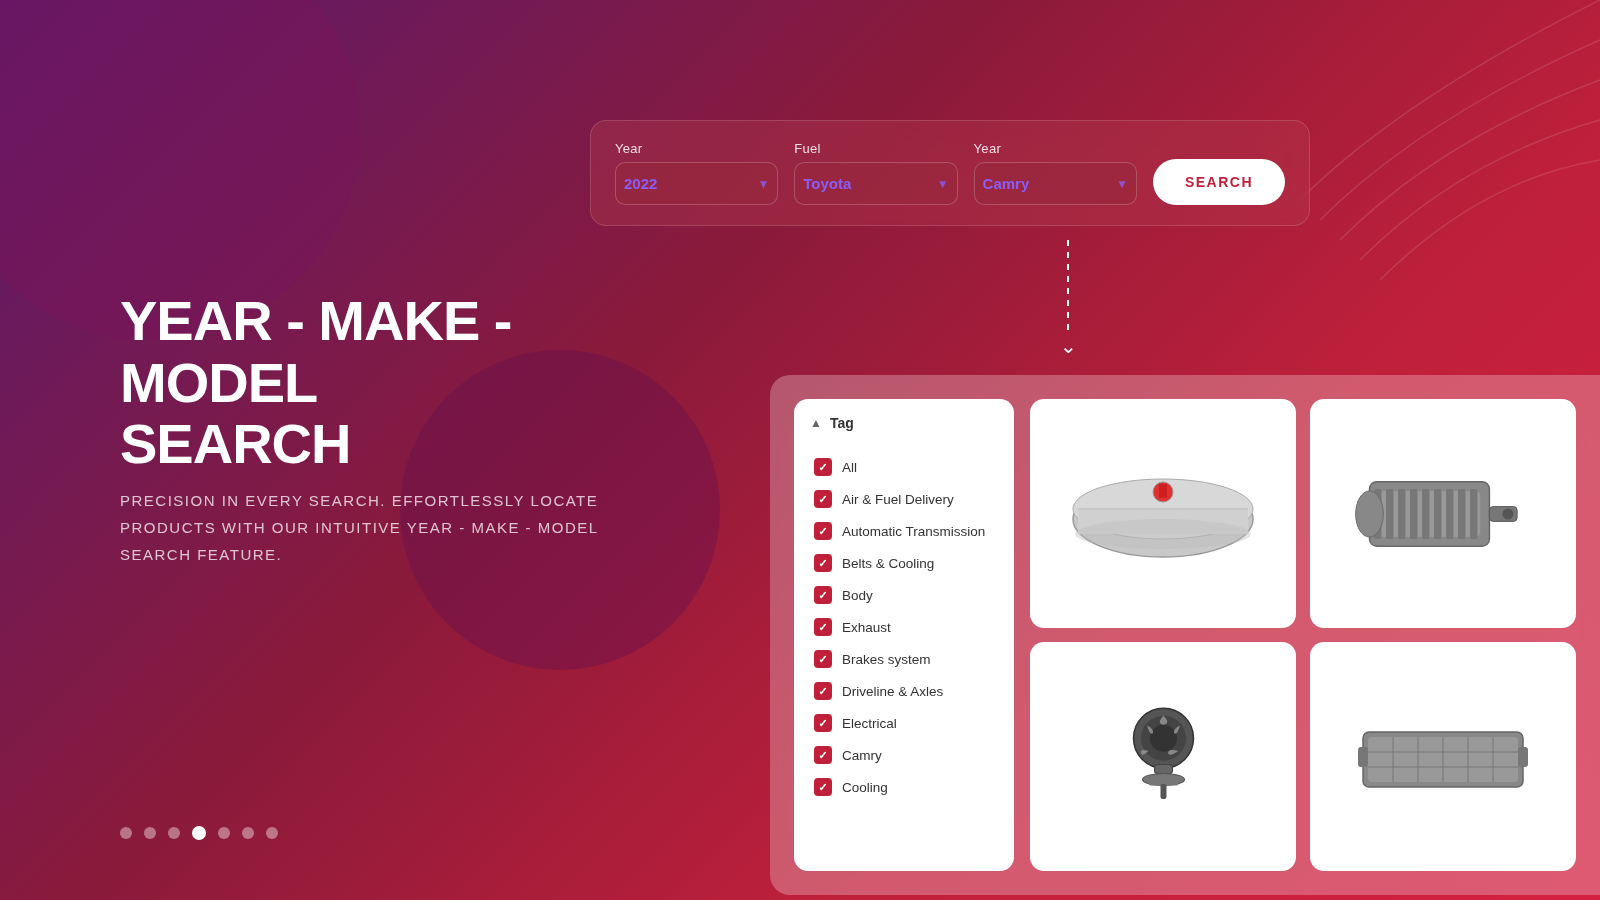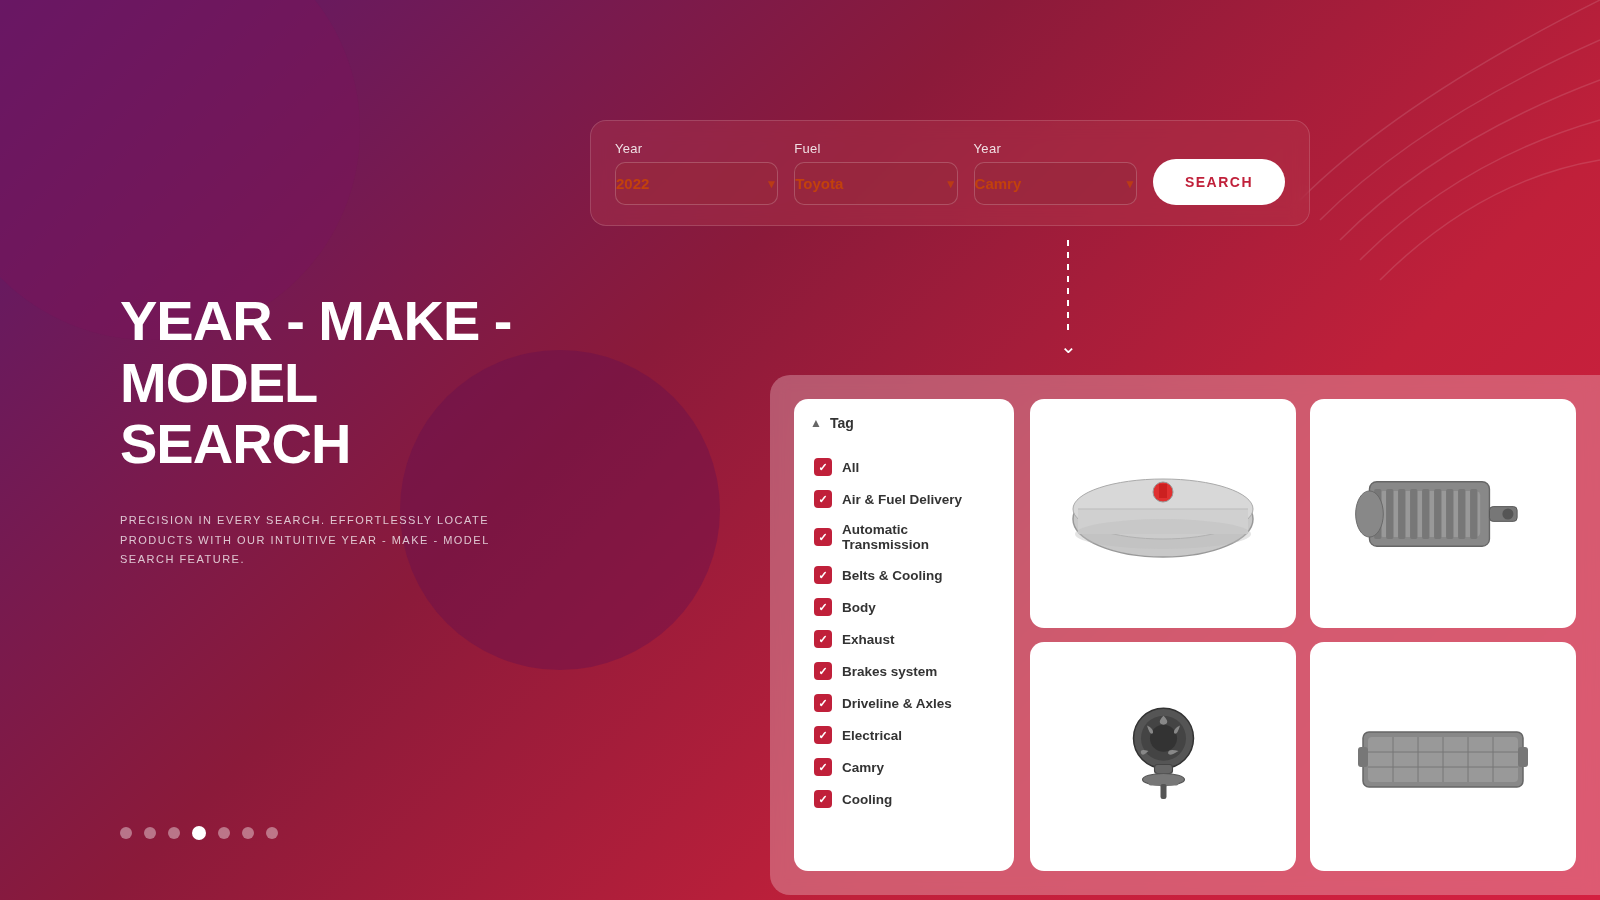--- a/index.html
+++ b/index.html
@@ -82,22 +82,22 @@
       color: rgba(255,255,255,0.85);
       font-size: 13px;
       font-weight: 500;
       letter-spacing: 0.3px;
     }
 
     .search-select {
       background: rgba(150, 40, 60, 0.6);
       border: 1px solid rgba(255,255,255,0.2);
       border-radius: 10px;
-      padding: 12px 0;
-      color: #c2410c;
+      padding: 12px 8px;
+      color: #8b5cf6;
       font-size: 15px;
       font-weight: 600;
       cursor: pointer;
       display: flex;
       align-items: center;
       justify-content: space-between;
       min-width: 160px;
     }
 
     .search-select .chevron {
@@ -127,26 +127,26 @@
       max-width: 560px;
     }
 
     .hero-title {
       color: white;
       font-size: 56px;
       font-weight: 900;
       line-height: 1.1;
       letter-spacing: -1px;
       text-transform: uppercase;
-      margin-bottom: 36px;
+      margin-bottom: 12px;
     }
 
     .hero-subtitle {
       color: rgba(255,255,255,0.75);
-      font-size: 11px;
+      font-size: 15px;
       font-weight: 400;
       letter-spacing: 1.5px;
       line-height: 1.8;
       text-transform: uppercase;
     }
 
     
     .dashed-arrow {
       position: absolute;
       top: 240px;
@@ -253,21 +253,21 @@
 
     .tag-checkbox .check {
       color: white;
       font-size: 11px;
       font-weight: 700;
     }
 
     .tag-label {
       font-size: 13.5px;
       color: #333;
-      font-weight: 700;
+      font-weight: 400;
     }
 
     
     .products-grid {
       display: grid;
       grid-template-columns: 1fr 1fr;
       grid-template-rows: 1fr 1fr;
       gap: 14px;
       flex: 1;
     }

